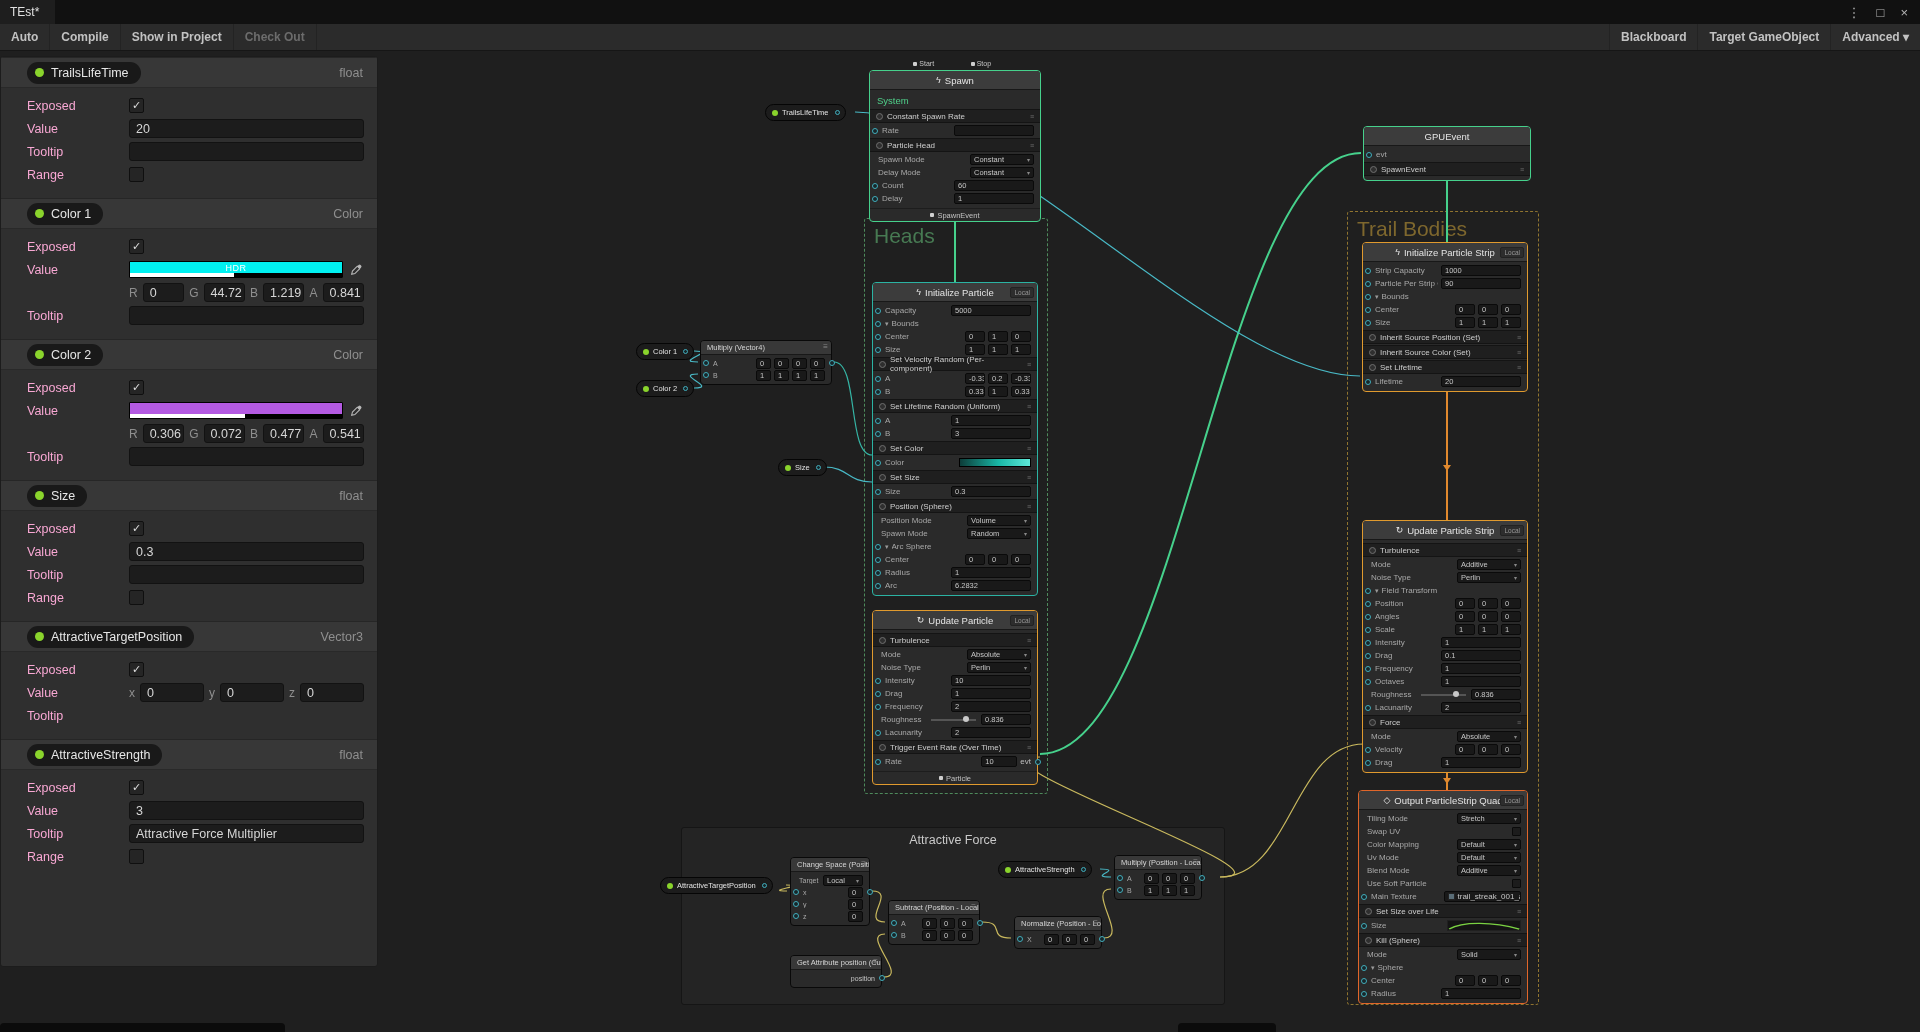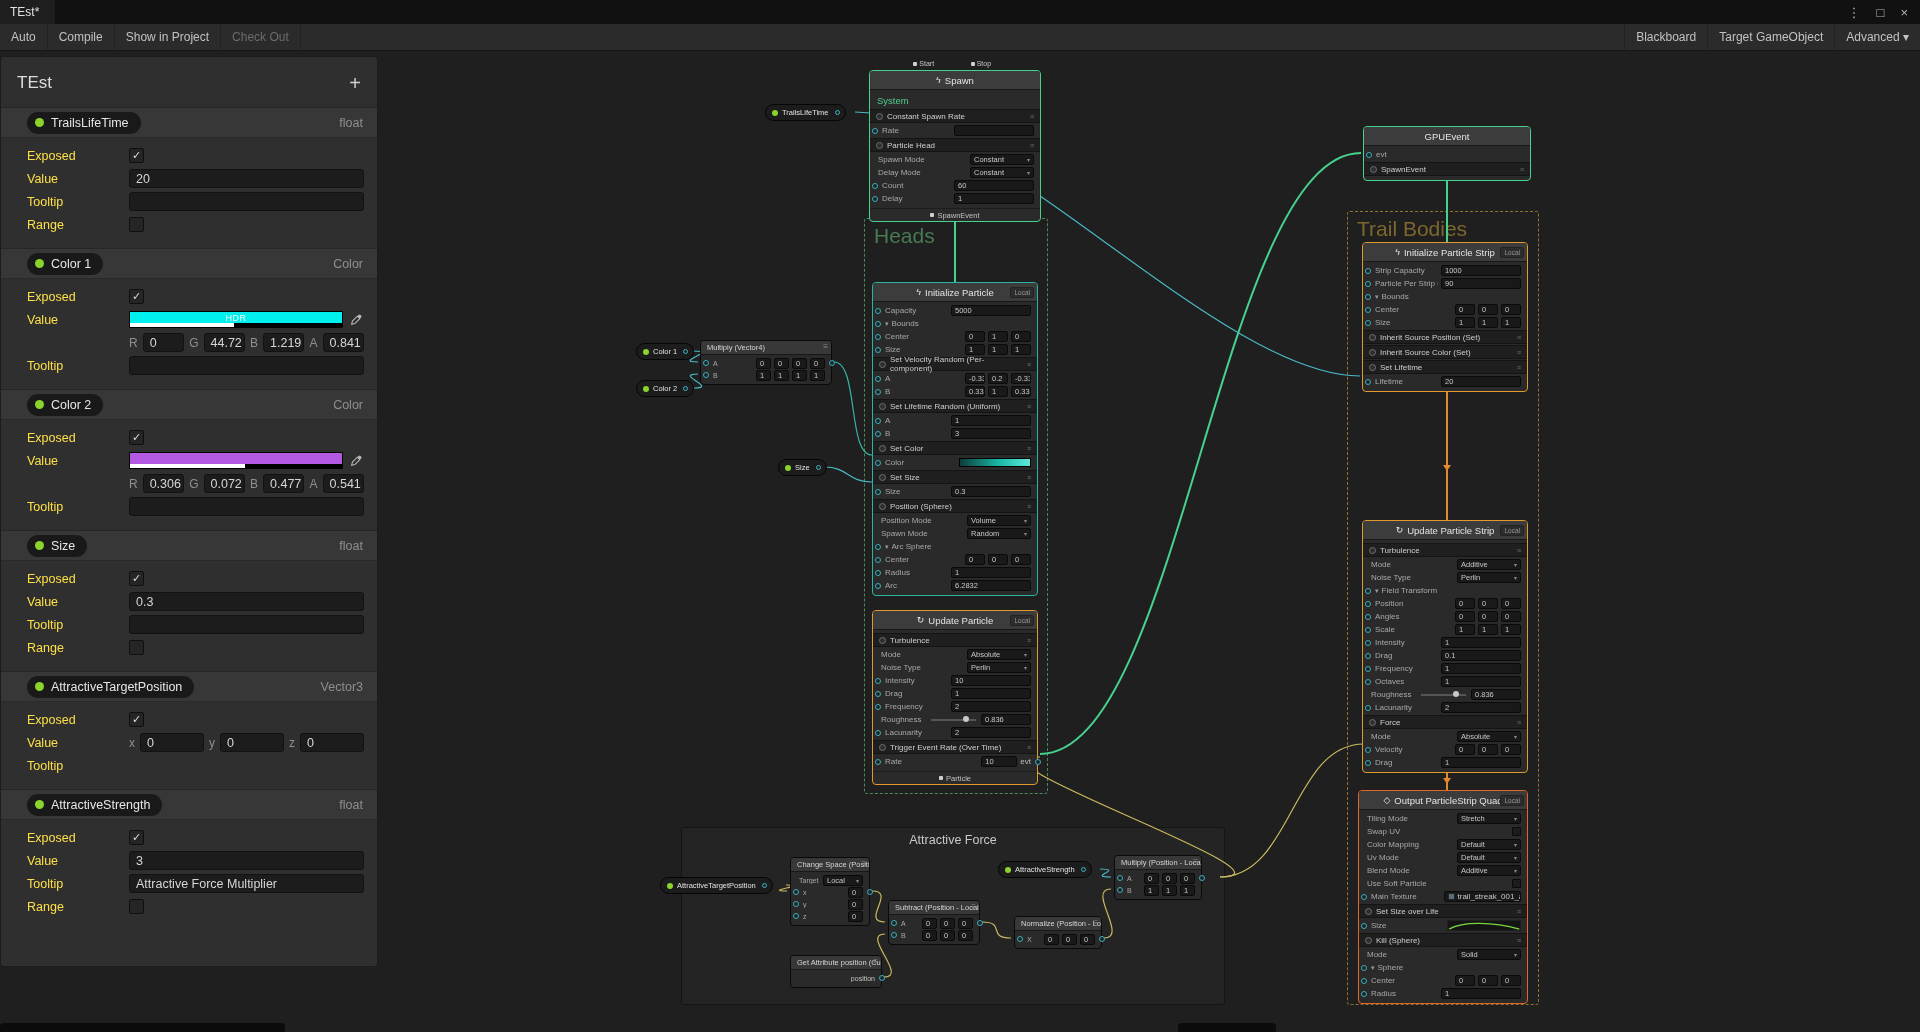--- a/index.html
+++ b/index.html
@@ -1,35 +1,35 @@
 <!DOCTYPE html>
 <html><head>
 <meta charset="utf-8">
 <style>
 *{margin:0;padding:0;box-sizing:border-box;font-family:"Liberation Sans",sans-serif;}
 html,body{width:1920px;height:1032px;overflow:hidden;background:#1f1f1f;}
 #titlebar{position:absolute;left:0;top:0;width:100%;height:24px;background:#111;display:flex;align-items:center;z-index:30;}
 .title-tab{height:24px;display:flex;align-items:center;padding:0 16px 0 10px;background:#1e1e1e;color:#e2e2e2;font-size:12px;}
 .win-icons{margin-left:auto;display:flex;align-items:center;gap:16px;padding-right:12px;color:#b5b5b5;font-size:13px;}
-#toolbar{position:absolute;left:0;top:24px;width:100%;height:27px;background:#2b2b2b;border-bottom:1px solid #161616;display:flex;align-items:center;z-index:29;font-size:12px;color:#c2c2c2;}
+#toolbar{position:absolute;left:0;top:24px;width:100%;height:27px;background:#2b2b2b;border-bottom:1px solid #161616;display:flex;align-items:center;z-index:29;font-size:12px;color:#c2c2c2;font-weight:bold;}
 .tb-btn{height:100%;display:flex;align-items:center;padding:0 11px;border-right:1px solid #232323;white-space:nowrap;}
 .tb-btn.disabled{color:#6c6c6c;}
 .tb-right{margin-left:auto;display:flex;height:100%;}
 .tb-right .tb-btn{border-left:1px solid #232323;border-right:none;}
 #blackboard{position:absolute;left:0;top:56px;width:378px;height:911px;background:#2f2f2f;border:1px solid #1c1c1c;border-radius:3px;z-index:20;overflow:hidden;}
 .bb-head{display:flex;align-items:center;padding:16px 16px 14px 16px;}
 .bb-title{font-size:17px;color:#dcdcdc;}
 .bb-add{margin-left:auto;font-size:20px;color:#cfcfcf;line-height:1;}
 .bb-sec-head{display:flex;align-items:center;height:31px;background:#373737;border-top:1px solid #262626;border-bottom:1px solid #292929;padding:0 14px 0 26px;}
 .pill{display:inline-flex;align-items:center;gap:7px;background:#191919;border-radius:11px;height:22px;padding:0 12px 0 8px;color:#e6e6e6;font-size:12.5px;white-space:nowrap;}
 .pdot{width:9px;height:9px;border-radius:50%;background:#8ad42c;flex:none;}
 .ptype{margin-left:auto;color:#8f8f8f;font-size:12.5px;}
 .bb-rows{padding:6px 0 12px 0;}
 .bb-row{display:flex;align-items:center;min-height:23px;padding:2px 13px 2px 26px;}
-.rlabel{width:102px;flex:none;font-size:12.5px;color:#fde047;}
+.rlabel{width:102px;flex:none;font-size:12.5px;color:#f9a8d4;}
 .bb-ctrl{flex:1;display:flex;align-items:center;gap:5px;min-width:0;}
 .inp-bb{flex:1;min-width:0;height:19px;background:#1c1c1c;border:1px solid #121212;border-radius:3px;color:#d6d6d6;font-size:12.5px;padding:0 6px;display:flex;align-items:center;white-space:nowrap;overflow:hidden;}
 .inp-bb.multi{height:42px;align-items:flex-start;padding:2px 6px;white-space:normal;line-height:1.3;}
 .chk{width:15px;height:15px;background:#252525;border:1px solid #0f0f0f;border-radius:2px;display:flex;align-items:center;justify-content:center;color:#dfdfdf;font-size:11px;flex:none;}
 .axis{font-size:12px;color:#8f8f8f;flex:none;}
 .swatch{flex:1;height:17px;position:relative;border:1px solid #000;border-radius:1px;overflow:hidden;}
 .sw-main{position:absolute;left:0;right:0;top:0;bottom:4px;}
 .sw-alpha{position:absolute;left:0;right:0;bottom:0;height:4px;background:#000;}
 .sw-alpha span{display:block;height:100%;background:#fff;}
 .sw-hdr{position:absolute;left:0;right:0;top:0;bottom:4px;display:flex;align-items:center;justify-content:center;color:#fff;font-size:9px;letter-spacing:.5px;}
@@ -835,24 +835,20 @@
       <span class="pout"></span>
     </div>
     <div class="pnode" style="left: 998px; top: 861px;">
       <span class="pdot"></span>
       <span>AttractiveStrength</span>
       <span class="pout"></span>
     </div>
   </div>
 
 <div id="blackboard">
-  <div class="bb-head">
-    <span class="bb-title">TEst</span>
-    <span class="bb-add">+</span>
-  </div>
   <div>
       <div class="bb-sec-head">
         <div class="pill">
           <span class="pdot"></span>
           <span>TrailsLifeTime</span>
         </div>
         <span class="ptype">float</span>
       </div>
       <div class="bb-rows">
         <div class="bb-row">

